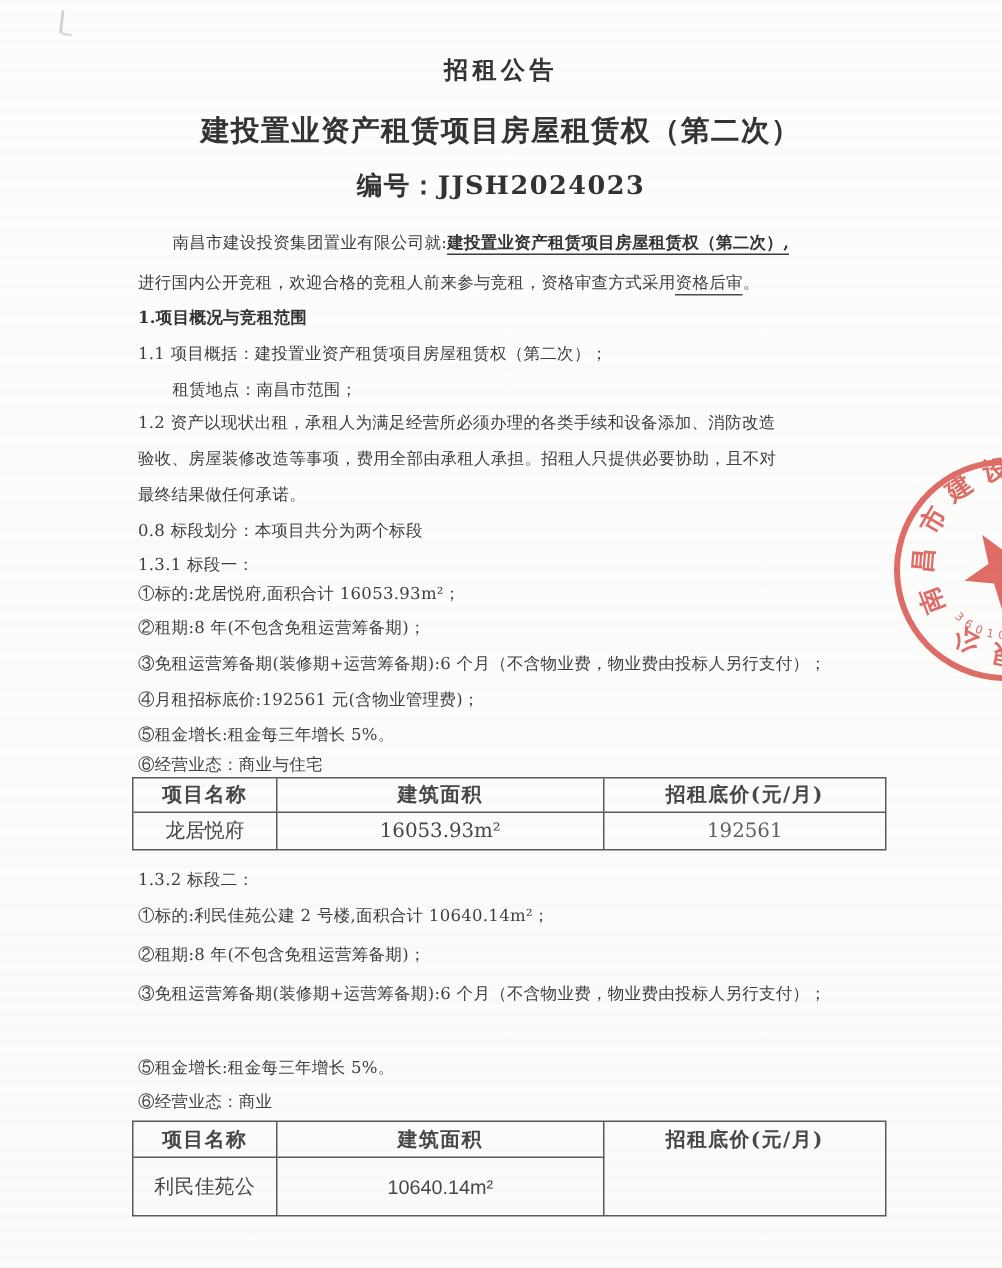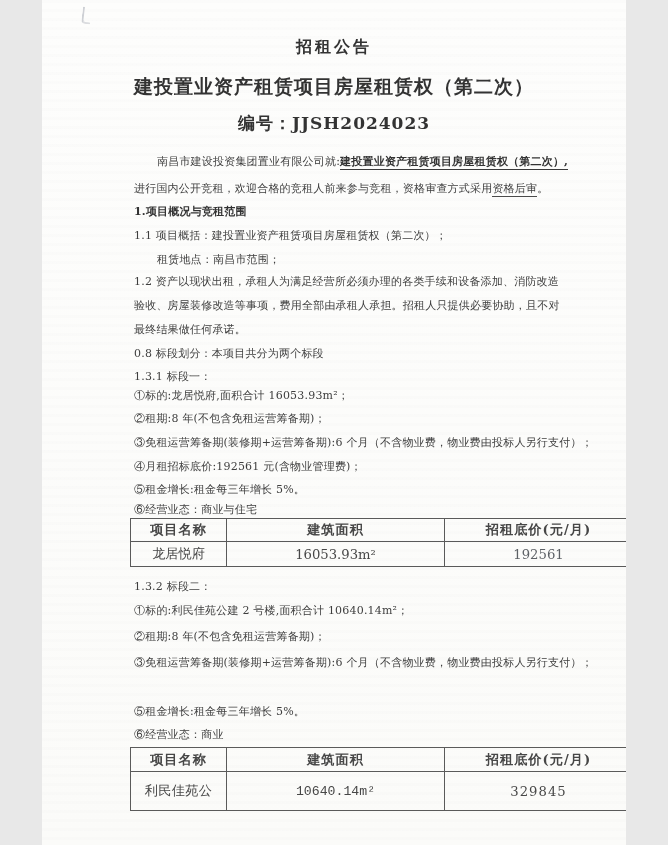--- a/index.html
+++ b/index.html
@@ -1,17 +1,17 @@
 <!DOCTYPE html>
 <html><head>
 <meta charset="utf-8">
 <style>
   html,body{margin:0;padding:0;background:#e8e8e8;}
   .page{
-    position:relative;width:584px;height:845px;margin:0 auto;
+    position:relative;width:668px;height:845px;margin:0 auto;
     background:linear-gradient(#fdfdfc,#fbfbf9);
     font-family:"DejaVu Serif","Liberation Serif",serif;
     color:#3c3c3c;overflow:hidden;
   }
   .noise{position:absolute;inset:0;pointer-events:none;
     background:repeating-linear-gradient(180deg,rgba(120,120,125,0.015) 0 3px,rgba(255,255,255,0) 3px 9px);}
   .ttl{position:absolute;left:0;right:0;text-align:center;font-weight:bold;color:#333;white-space:nowrap;}
   .t1{top:37px;font-size:16px;letter-spacing:3px;}
   .t2{top:74px;font-size:19px;letter-spacing:1px;}
   .t3{top:112px;font-size:17px;letter-spacing:1px;}
@@ -23,21 +23,21 @@
   .tbl{position:absolute;left:88px;width:501px;display:grid;
     grid-template-columns:96px 218px 1fr;border:1px solid #5a5a5a;}
   .tbl .c{border-right:1px solid #5a5a5a;border-top:1px solid #5a5a5a;
     display:flex;align-items:center;justify-content:center;font-size:13.2px;color:#474747;background:transparent;}
   .tbl .c:nth-child(3n){border-right:none;}
   .tbl .c:nth-child(-n+3){border-top:none;}
   .hc{font-weight:700;color:#3b3b3b;letter-spacing:1px;}
   .t1b{top:518px;grid-template-rows:22px 25px;}
   .t2b{top:747px;grid-template-rows:23px 39px;}
   .digital{font-family:"DejaVu Sans","Liberation Sans",sans-serif;color:#202022;font-size:13.5px;letter-spacing:0.3px;}
-  .dignum{font-family:Liberation Mono, monospace;color:#17171a;font-size:15px;}
+  .dignum{font-family:Liberation Sans, sans-serif;color:#17171a;font-size:15px;}
   .faded{color:#6e757d;font-size:12.5px;letter-spacing:1px;}
   .mark{position:absolute;left:40px;top:7px;width:7px;height:15px;
     border-left:2px solid #c3c6cc;border-bottom:2px solid #d3d5d9;
     border-radius:0 0 0 4px;transform:rotate(7deg);opacity:.8;}
   .sealwrap{position:absolute;left:560px;top:280px;width:200px;height:200px;}
   .sealwrap svg{mix-blend-mode:multiply;}
 </style>
 </head>
 <body>
 
@@ -83,21 +83,20 @@
   <div class="ln" style="top:654px">③免租运营筹备期(装修期+运营筹备期):6 个月（不含物业费，物业费由投标人另行支付）；</div>
   <div class="ln" style="top:703px">⑤租金增长:租金每三年增长 5%。</div>
   <div class="ln" style="top:726px">⑥经营业态：商业</div>
 
   <div class="tbl t2b">
     <div class="c hc">项目名称</div>
     <div class="c hc">建筑面积</div>
     <div class="c hc">招租底价(元/月)</div>
     <div class="c digital">利民佳苑公</div>
     <div class="c dignum">10640.14m²</div>
-    <div class="c faded">329845</div>
   </div>
 
   <div class="sealwrap">
     <svg width="200" height="200" viewBox="0 0 200 200">
       <defs>
         <path id="sealTextPath" d="M 53,100 a 57,57 0 1,1 114,0 a 57,57 0 1,1 -114,0" fill="none"></path>
         <path id="sealNumPath" d="M 54,100 a 46,46 0 0,0 92,0" fill="none"></path>
       </defs>
       <g transform="rotate(-33 110 100)" opacity="0.88">
         <circle cx="110" cy="100" r="72" fill="none" stroke="#dd5a55" stroke-width="4"></circle>

